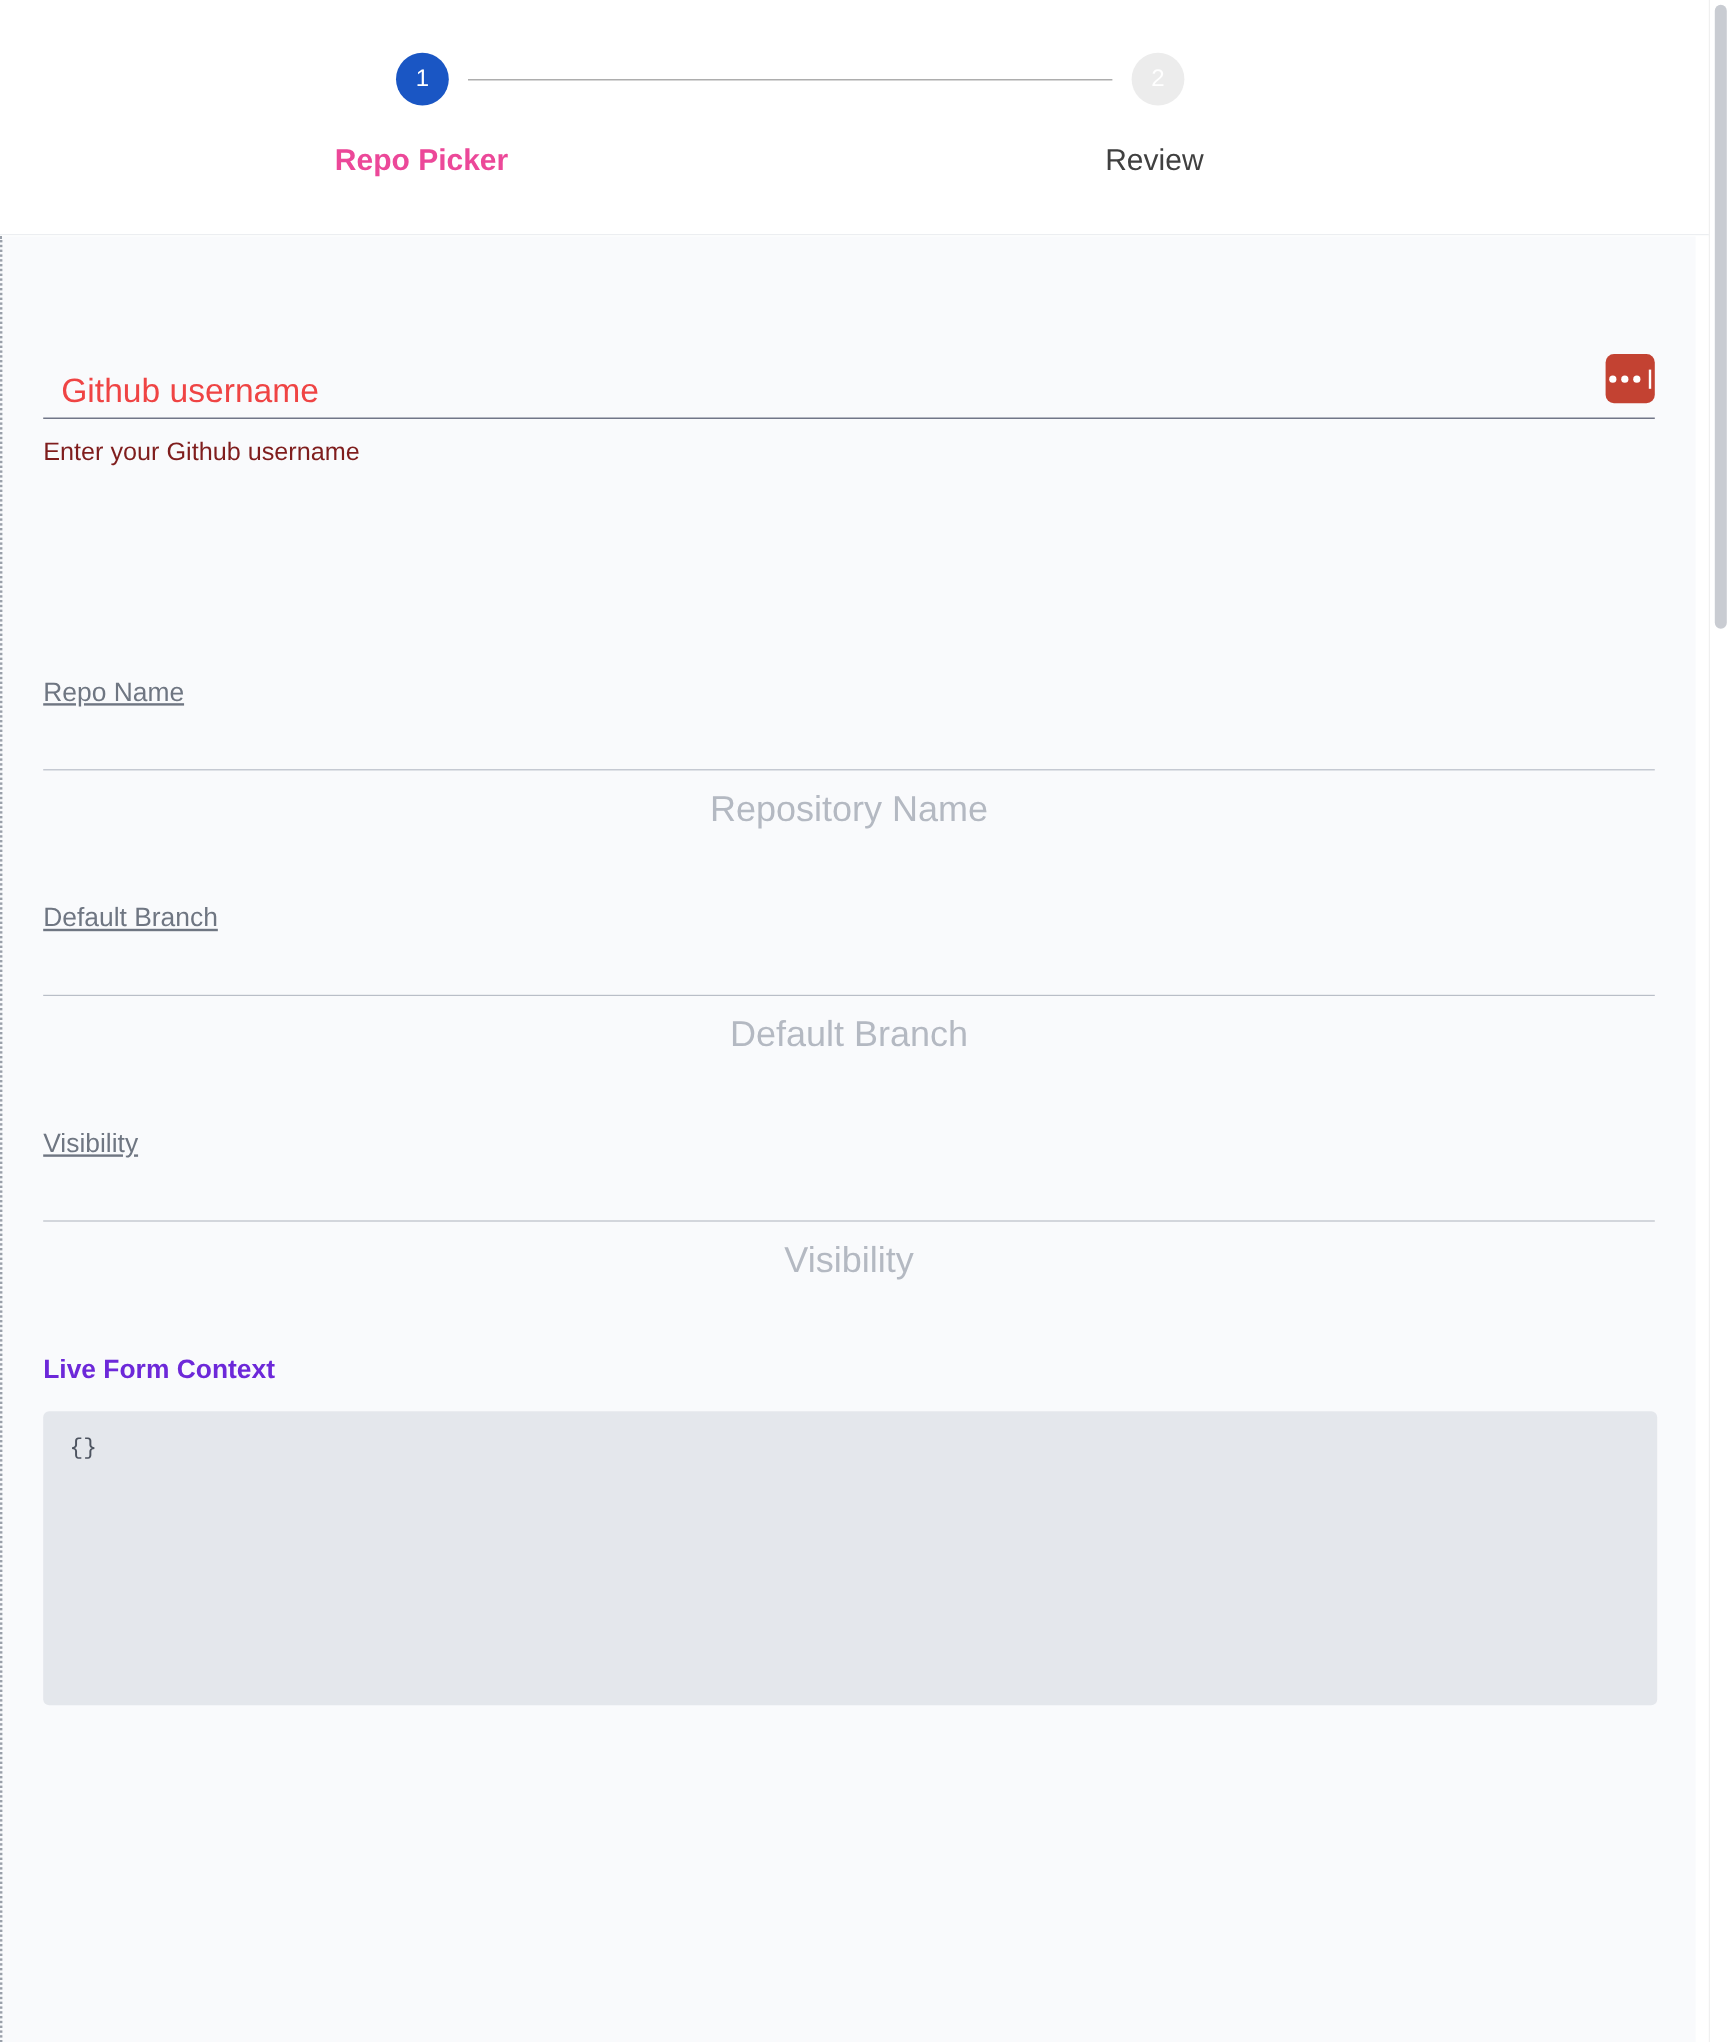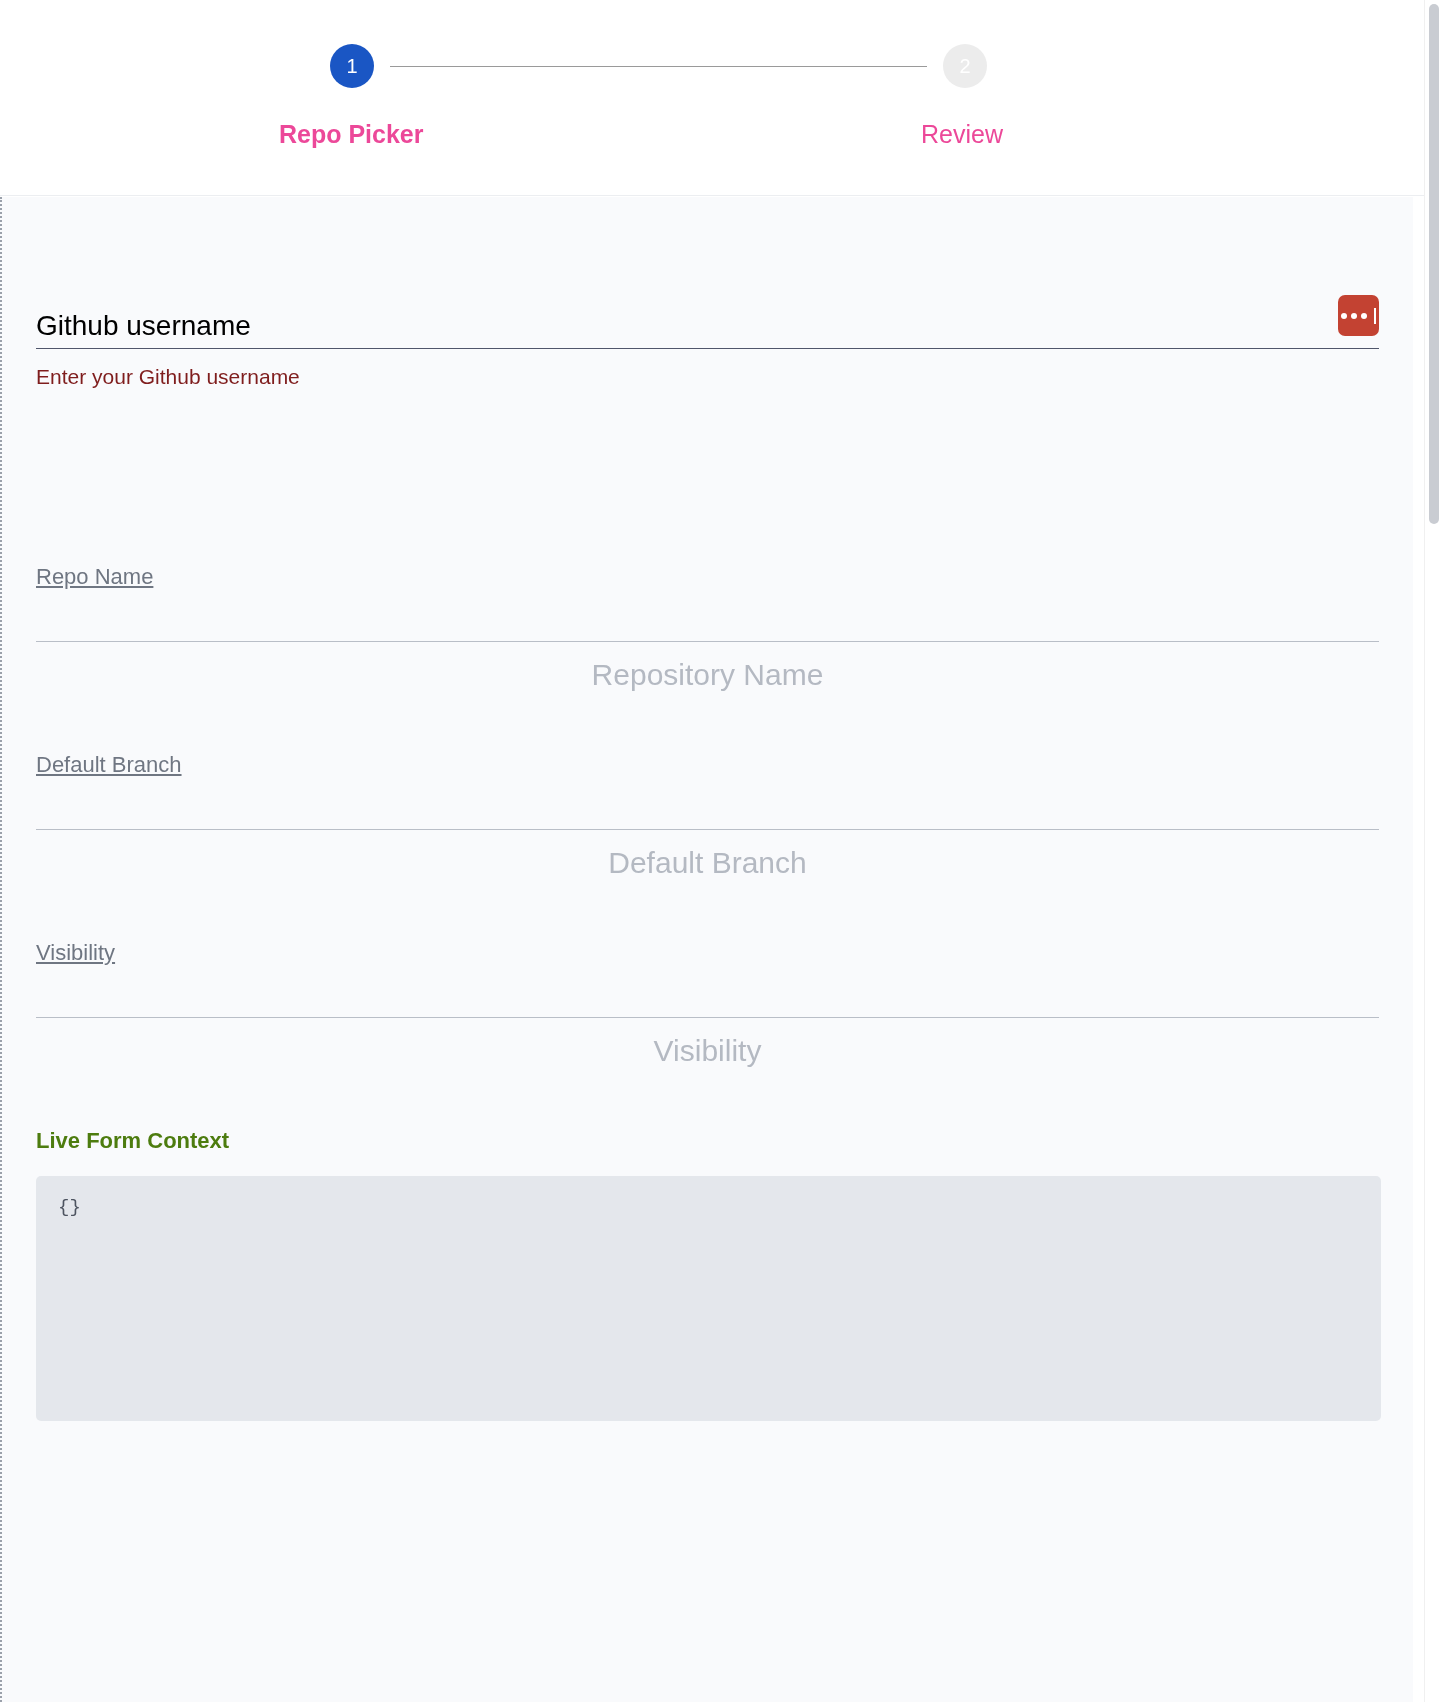--- a/index.html
+++ b/index.html
@@ -68,21 +68,21 @@
     font-size: 25px;
     white-space: nowrap;
   }
   .step-label.active {
     left: 279px;
     color: #ec4899;
     font-weight: bold;
   }
   .step-label.inactive {
     left: 921px;
-    color: #ec4899;
+    color: #404040;
     font-weight: normal;
   }
 
   
   .form-body {
     position: absolute;
     top: 197px;
     left: 0;
     width: 1413px;
     height: 1505px;
@@ -98,23 +98,24 @@
 
   .underline-field {
     position: relative;
     border-bottom: 1px solid #50566b;
     height: 62px;
     display: flex;
     align-items: flex-end;
   }
   .field-label-float {
     font-size: 28px;
-    color: #000000;
+    color: #ef4444;
     padding-bottom: 6px;
     font-weight: normal;
+    margin-left: 15px;
   }
   .helper-text {
     font-size: 21px;
     color: #7f1d1d;
     padding-top: 16px;
   }
 
   .avatar-badge {
     position: absolute;
     right: 0;
@@ -169,21 +170,21 @@
   .readonly-value {
     font-size: 30px;
     color: #b4b9c2;
     padding-top: 16px;
     text-align: center;
   }
 
   .section-title {
     font-size: 22px;
     font-weight: bold;
-    color: #4d7c0f;
+    color: #6d28d9;
   }
   .code-box {
     margin-top: 22px;
     background: #e4e7ec;
     border-radius: 5px;
     width: 1345px;
     height: 245px;
     padding: 20px 22px;
     font-family: "Liberation Mono", monospace;
     font-size: 19px;

